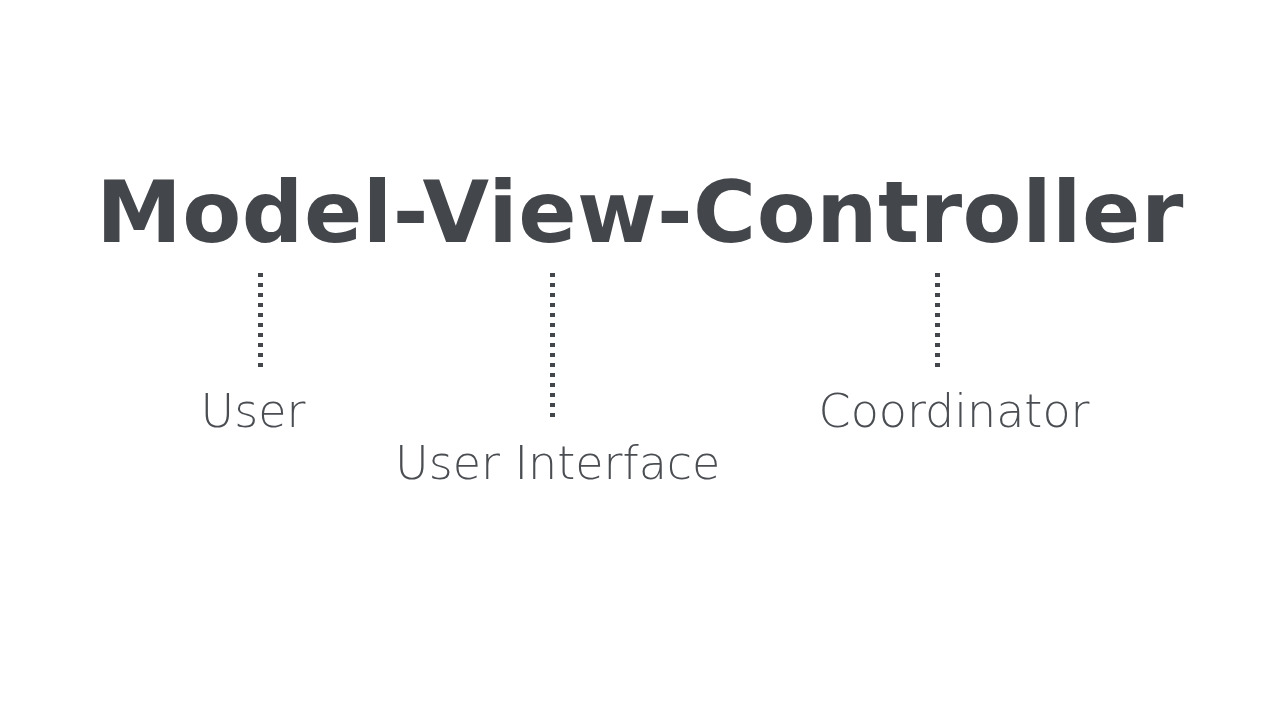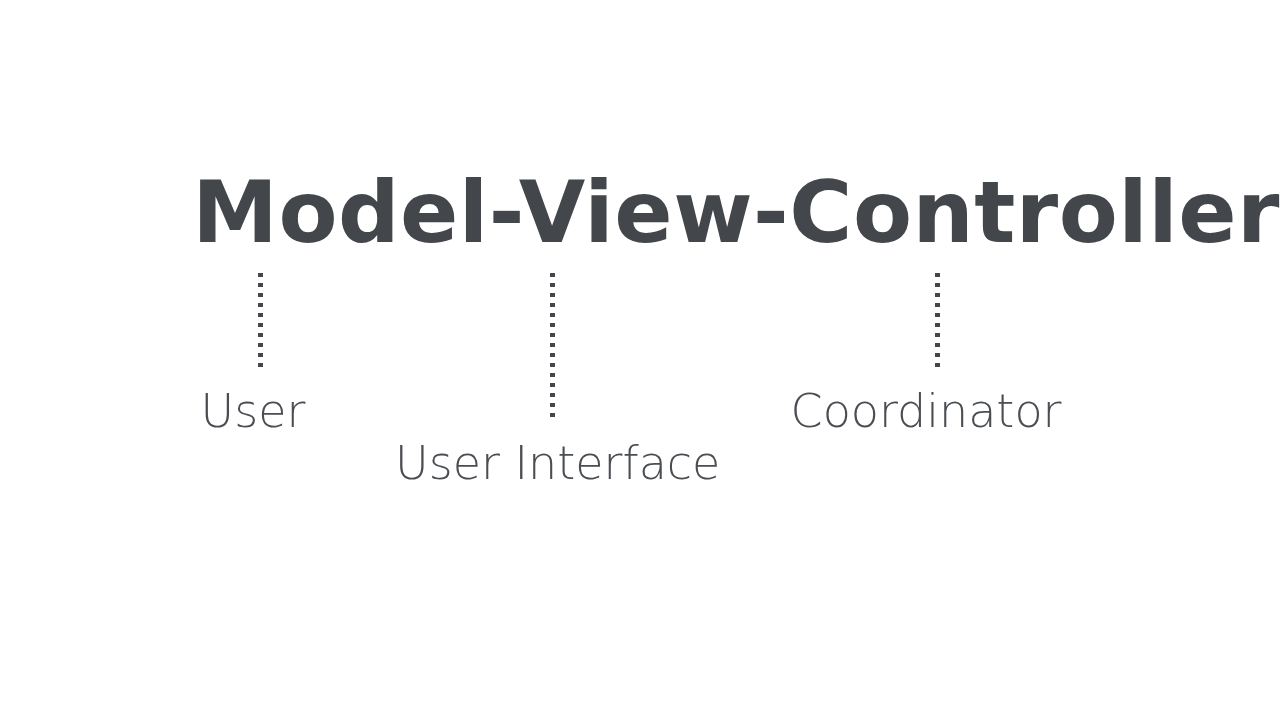--- a/index.html
+++ b/index.html
@@ -20,21 +20,21 @@
     height: 720px;
     background: #ffffff;
   }
 
   
   .title {
     position: absolute;
     left: 0;
     top: 164px;
     width: 1280px;
-    text-align: right;
+    text-align: center;
     font-family: "DejaVu Sans", "Liberation Sans", sans-serif;
     font-size: 86px;
     font-weight: 700;
     letter-spacing: 0.5px;
     line-height: 96px;
     color: #43464b;
     white-space: nowrap;
   }
 
   
@@ -81,21 +81,21 @@
     left: 103px;
     top: 384px;
     width: 300px;
   }
   .label-ui {
     left: 395px;
     top: 436px;
     width: 300px;
   }
   .label-coordinator {
-    left: 776px;
+    left: 804px;
     top: 384px;
     width: 300px;
   }
 </style>
 </head>
 <body>
 
 <div id="slide">
 
   <div class="title">Model-View-Controller</div>

